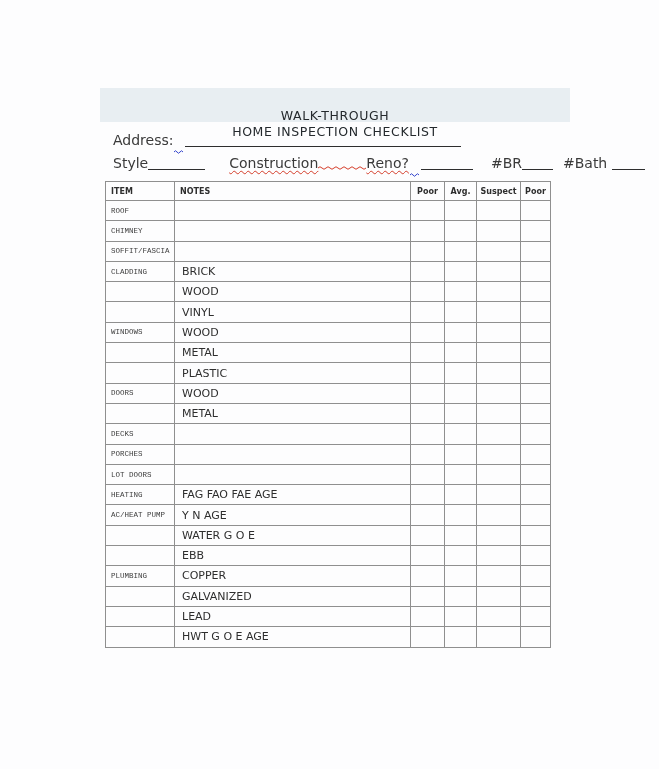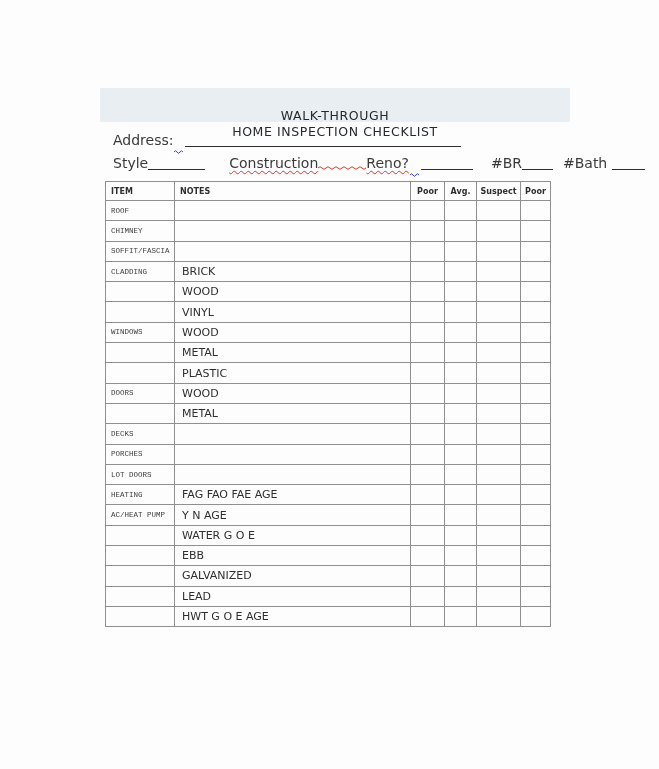--- a/index.html
+++ b/index.html
@@ -265,20 +265,28 @@
         </tr>
         <tr>
           <td class="col-item"></td>
           <td class="col-notes">EBB</td>
           <td class="col-rating"></td>
           <td class="col-rating"></td>
           <td class="col-rating"></td>
           <td class="col-rating"></td>
         </tr>
         <tr>
+          <td class="col-item">PLUMBING</td>
+          <td class="col-notes">COPPER</td>
+          <td class="col-rating"></td>
+          <td class="col-rating"></td>
+          <td class="col-rating"></td>
+          <td class="col-rating"></td>
+        </tr>
+        <tr>
           <td class="col-item"></td>
           <td class="col-notes">GALVANIZED</td>
           <td class="col-rating"></td>
           <td class="col-rating"></td>
           <td class="col-rating"></td>
           <td class="col-rating"></td>
         </tr>
         <tr>
           <td class="col-item"></td>
           <td class="col-notes">LEAD</td>

